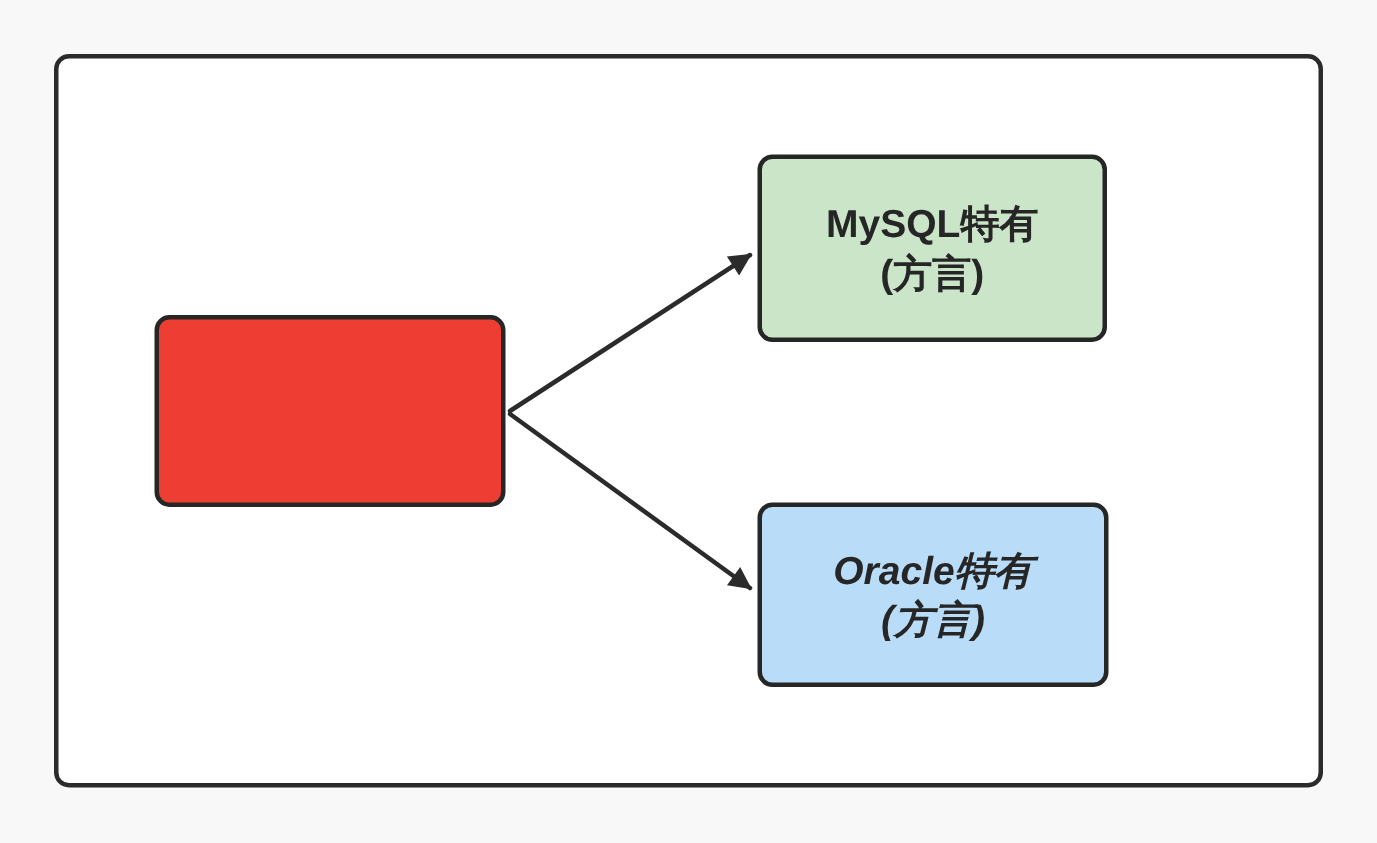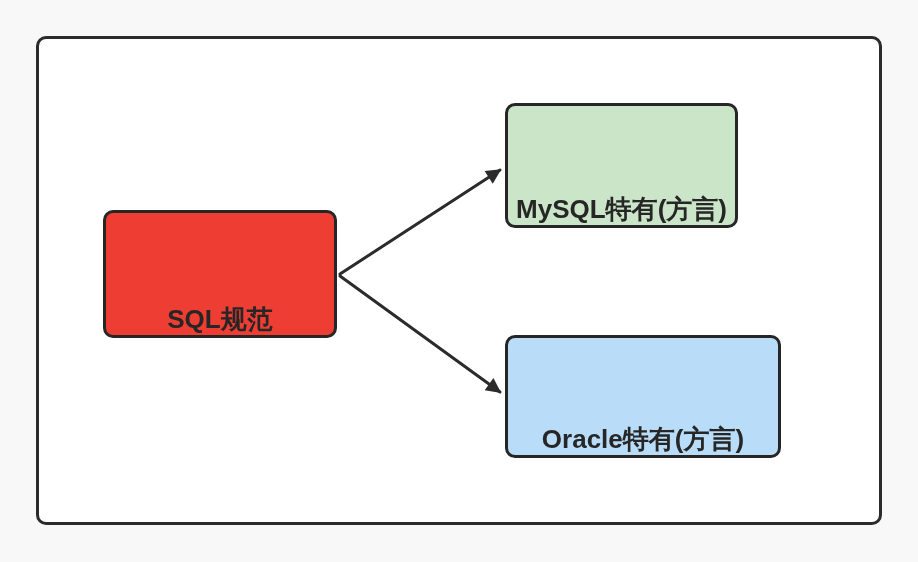--- a/index.html
+++ b/index.html
@@ -36,52 +36,51 @@
     width: 918px;
     height: 562px;
     pointer-events: none;
   }
   .node {
     position: absolute;
     box-sizing: border-box;
     border: 3px solid #262626;
     border-radius: 10px;
     display: flex;
-    flex-direction: row;
-    align-items: flex-end;
+    flex-direction: column;
+    align-items: center;
     justify-content: center;
     text-align: center;
     color: #262626;
     font-weight: 700;
     font-size: 26px;
     line-height: 1.25;
   }
   .node-sql    { left: 103px; top: 210px; width: 234px; height: 128px; }
   .node-mysql  { left: 505px; top: 103px; width: 233px; height: 125px; }
-  .node-oracle { left: 505px; top: 335px; width: 276px; height: 123px; }
+  .node-oracle { left: 505px; top: 335px; width: 234px; height: 123px; font-style: italic; }
 </style>
 </head>
 <body>
 
 <div class="stage">
 
   <div class="frame"></div>
 
   <svg class="edges" viewBox="0 0 918 562" xmlns="http://www.w3.org/2000/svg">
     <defs>
       <marker id="arrowhead" viewBox="0 0 10 10" refX="9" refY="5" markerWidth="6" markerHeight="5" orient="auto-start-reverse">
         <path d="M 0 0 L 10 5 L 0 10 z" fill="#2b2b2b"></path>
       </marker>
     </defs>
     <line x1="340" y1="274" x2="500" y2="170" stroke="#2b2b2b" stroke-width="3" stroke-linecap="round" marker-end="url(#arrowhead)"></line>
     <line x1="340" y1="276" x2="500" y2="392" stroke="#2b2b2b" stroke-width="3" stroke-linecap="round" marker-end="url(#arrowhead)"></line>
   </svg>
 
   <div class="node node-sql" style="background: rgb(238, 61, 51);">
-    <div>SQL规范</div>
   </div>
 
   <div class="node node-mysql" style="background: rgb(203, 229, 200);">
     <div>MySQL特有</div>
     <div>(方言)</div>
   </div>
 
   <div class="node node-oracle" style="background: rgb(185, 221, 248);">
     <div>Oracle特有</div>
     <div>(方言)</div>

